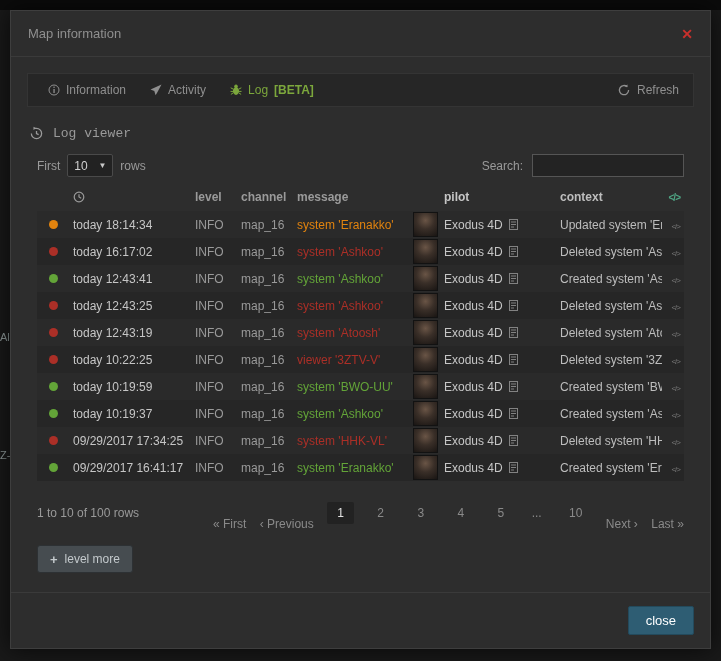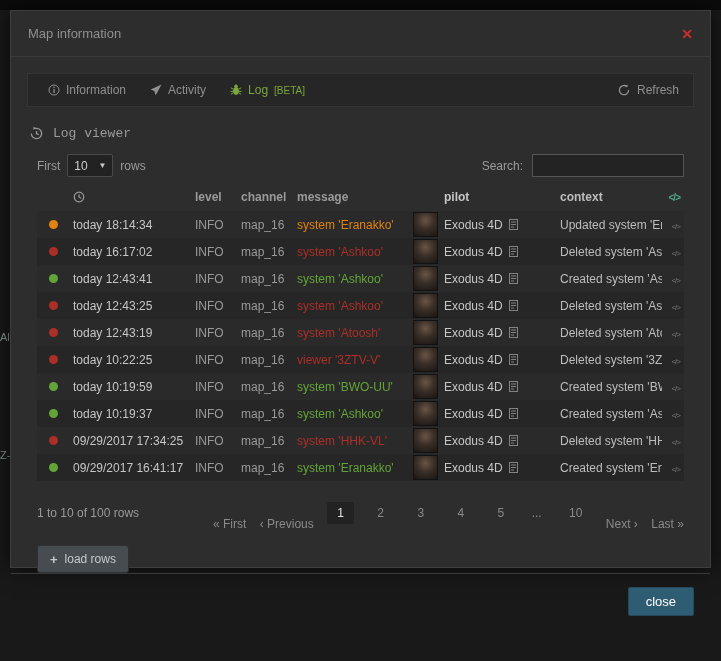--- a/index.html
+++ b/index.html
@@ -9,36 +9,36 @@
     background:#191919;
     font-family:"Liberation Sans", sans-serif;
     -webkit-font-smoothing:antialiased;
   }
   .bg-topbar { position:absolute; top:0; left:0; right:0; height:10px; background:#0b0b0b; }
   .bg-frag { position:absolute; color:#8f9a9a; font-size:11px; left:0; }
   .bg-frag-1 { top:331px; }
   .bg-frag-2 { top:449px; }
 
   .modal {
-    position:absolute; left:10px; top:10px; width:701px; height:558px;
+    position:absolute; left:10px; top:10px; width:701px; height:639px;
     background:#2d2d2d; border:1px solid #3e3e3e;
     box-shadow:0 0 22px rgba(0,0,0,.7);
     display:flex; flex-direction:column;
   }
   .modal-header { flex:0 0 46px; display:flex; align-items:center; padding:0 17px; border-bottom:1px solid #3a3a3a; }
   .modal-title { color:#8f8f8f; font-size:13px; }
   .close-x { margin-left:auto; color:#c9302c; font-size:14px; font-weight:bold; cursor:pointer; line-height:1; }
 
   .modal-body { flex:1 1 auto; display:flex; flex-direction:column; padding:16px 16px 0; min-height:0; }
 
   .tabbar { flex:0 0 34px; background:#262626; border:1px solid #343434; display:flex; align-items:center; padding:0 8px; }
   .tab { display:flex; align-items:center; gap:6px; padding:0 12px; height:100%; color:#8f8f8f; font-size:12px; cursor:pointer; }
   .tab svg { width:12px; height:12px; }
   .tab.active { color:#7ca73c; }
-  .tab .beta { font-size:10px; font-weight:normal; }
+  .tab .beta { font-size:12px; font-weight:bold; }
   .refresh { margin-left:auto; display:flex; align-items:center; gap:7px; color:#8f8f8f; font-size:12px; cursor:pointer; padding:0 6px; }
   .refresh svg { width:12px; height:12px; }
 
   .panel-title { margin:19px 2px 13px; display:flex; align-items:center; gap:9px; color:#9a9a9a; font-size:13px;font-family:Liberation Mono, monospace; }
   .panel-title svg { width:15px; height:15px; }
 
   .toolbar { display:flex; align-items:center; margin:0 10px 10px; font-size:12px; color:#9a9a9a; }
   .show-group { display:flex; align-items:center; gap:7px; }
   .select-box { width:46px; height:23px; background:#222; border:1px solid#4a4a4a; border-radius:2px; color:#d0d0d0; display:flex; align-items:center; justify-content:space-between; padding:0 6px; cursor:pointer; }
   .select-box .arrow { font-size:8px; color:#c8c8c8; }
@@ -406,21 +406,21 @@
         <span class="page-link">« First</span>
         <span class="page-link">‹ Previous</span>
         <span class="pages"><span class="page active">1</span><span class="page">2</span><span class="page">3</span><span class="page">4</span><span class="page">5</span><span class="page ellipsis">...</span><span class="page">10</span></span>
         <span class="page-link">Next ›</span>
         <span class="page-link">Last »</span>
       </div>
     </div>
 
     <button class="load-more">
       <span class="plus">+</span>
-      <span>load rows</span>
+      <span>level more</span>
     </button>
 
     <div class="modal-footer" style="margin-left:-16px;margin-right:-16px;">
       <button class="close-btn">close</button>
     </div>
 
   </div>
 </div>
 
 </body></html>

